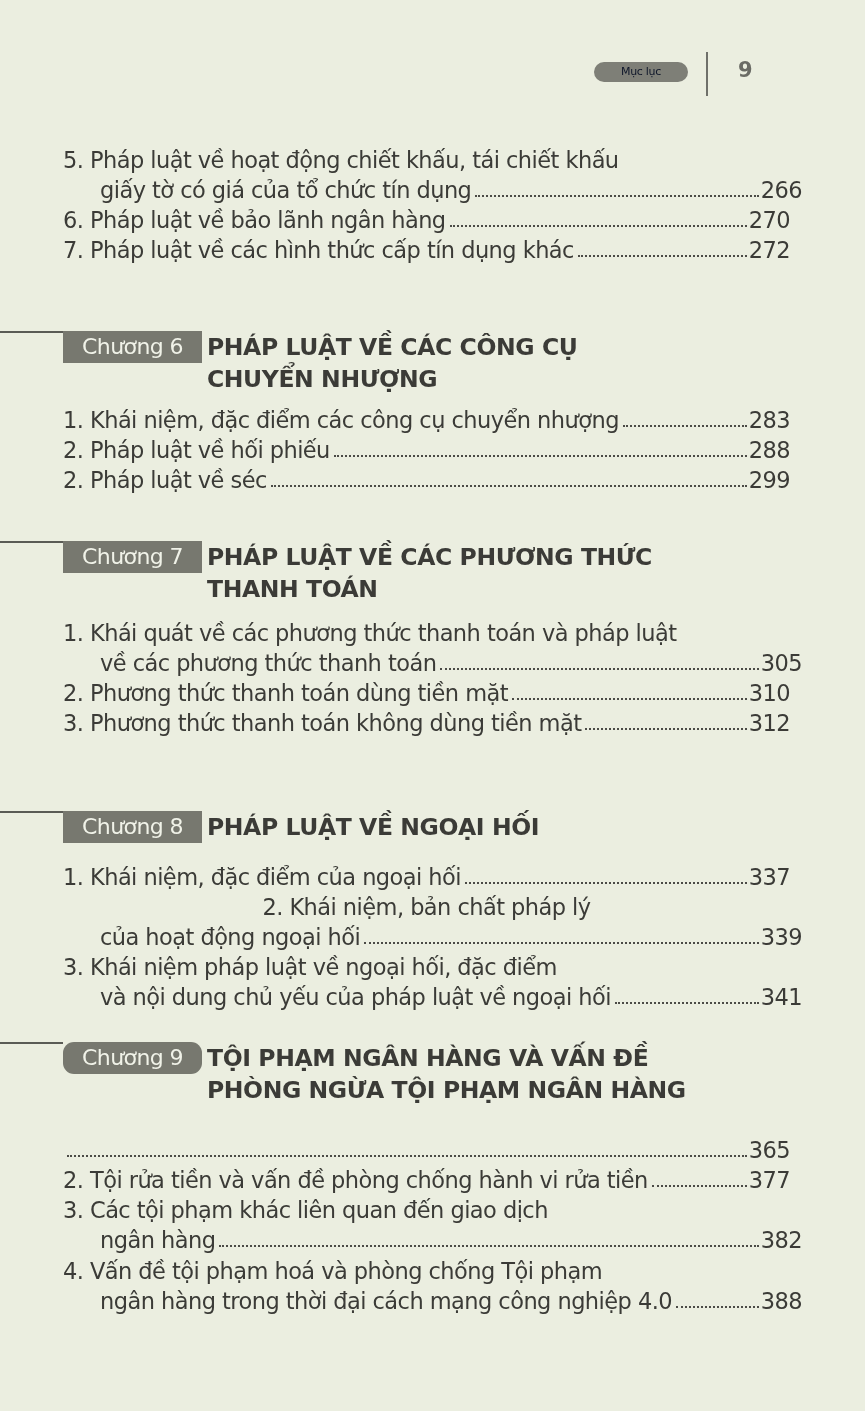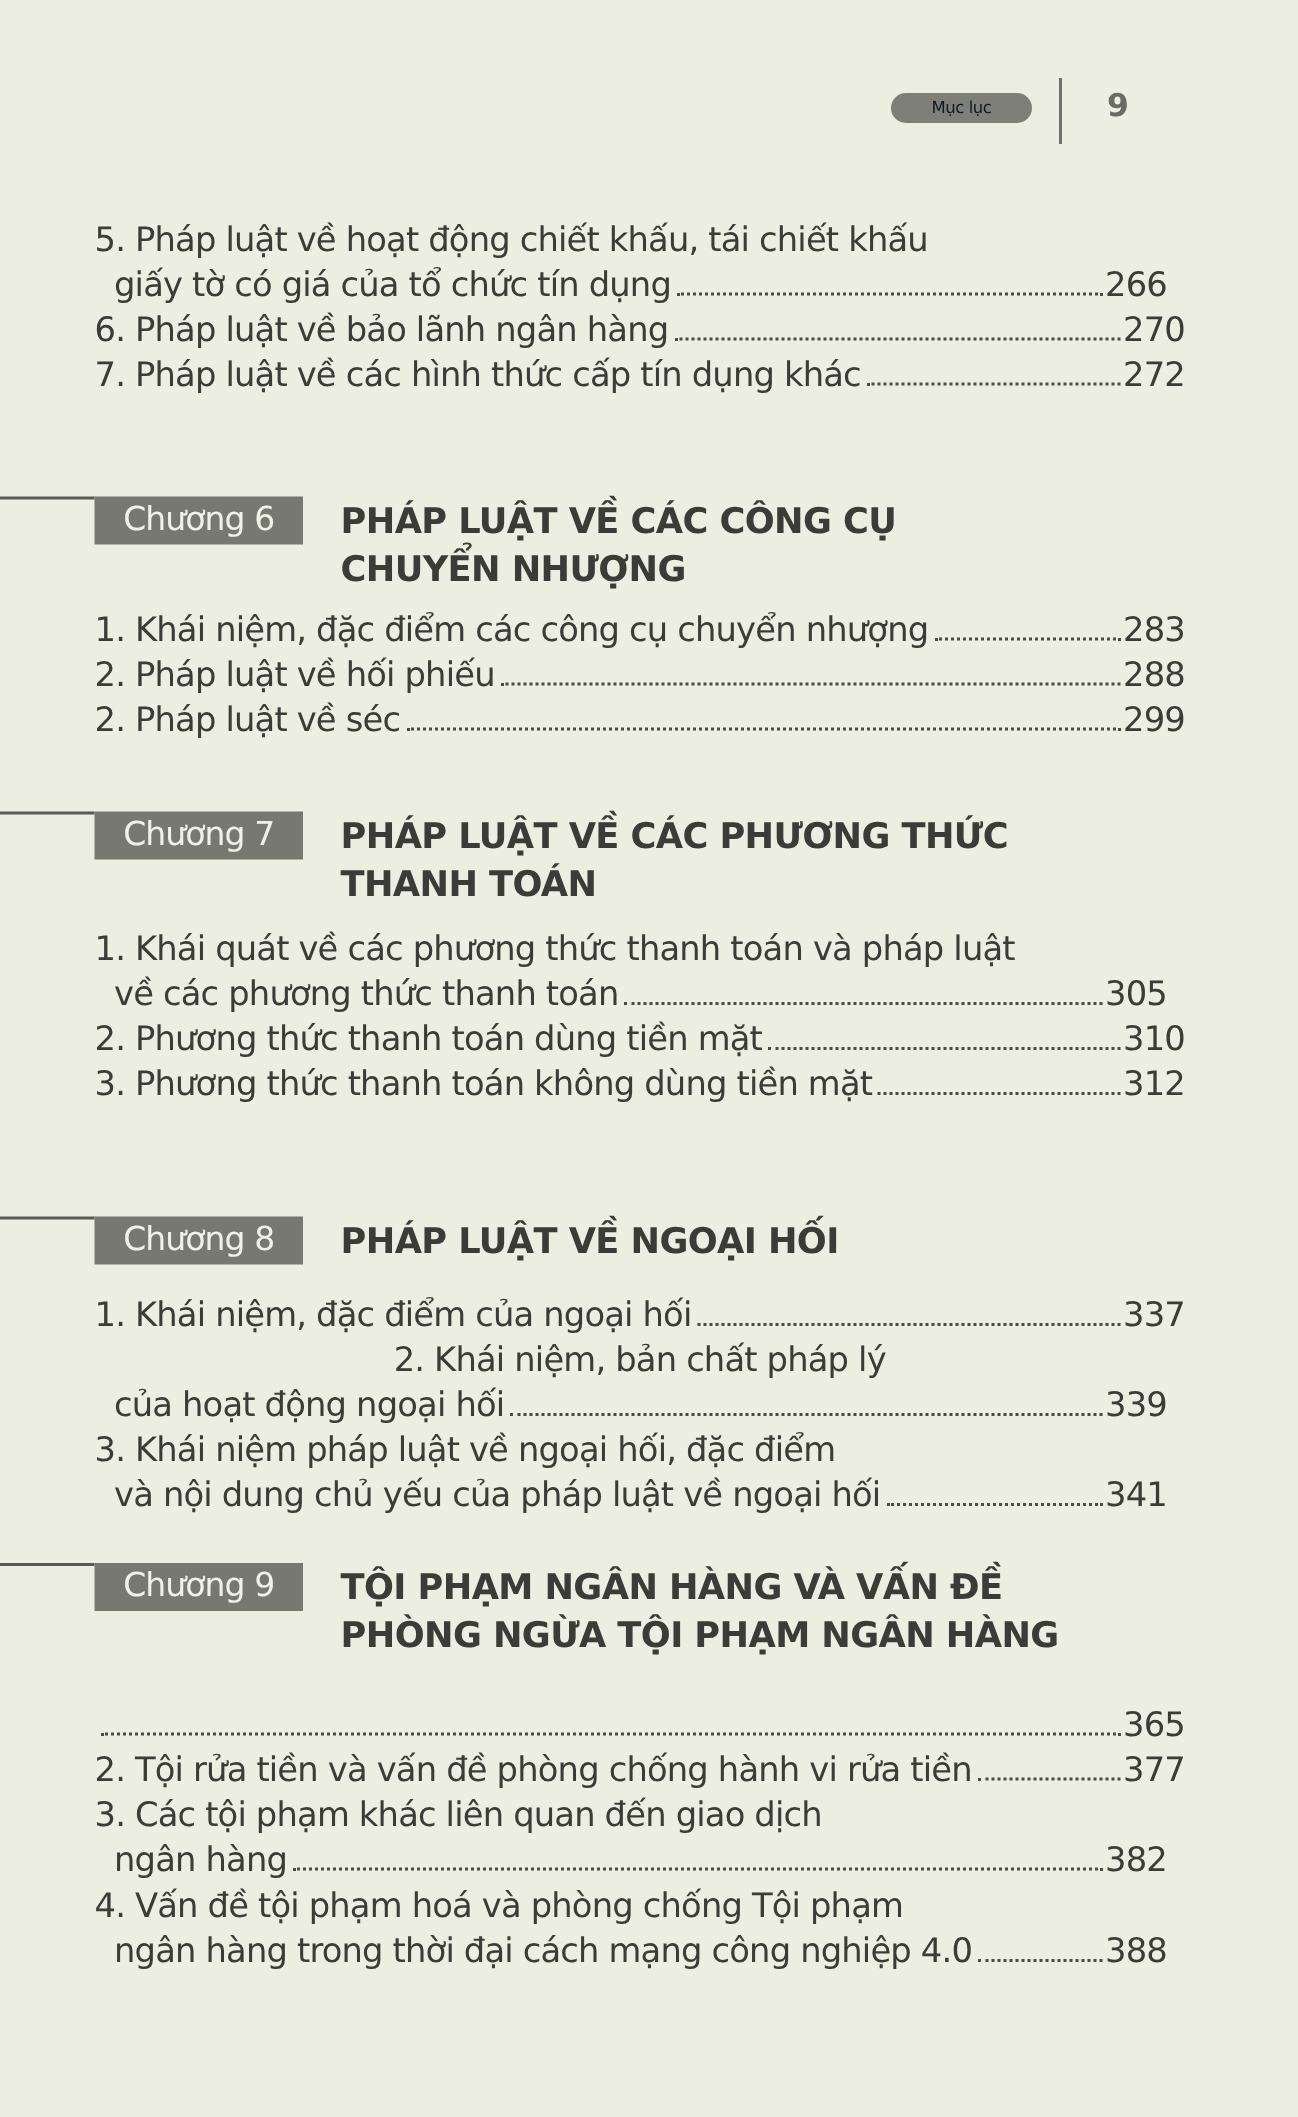--- a/index.html
+++ b/index.html
@@ -59,21 +59,21 @@
       width: 727px;
       height: 30px;
       font-size: 22.5px;
       line-height: 30px;
       letter-spacing: -0.55px;
       white-space: nowrap;
       display: flex;
       align-items: baseline;
     }
     .toc-line.indent {
-      left: 76px;
+      left: 100px;
       width: 702px;
     }
     .toc-text {
       flex: 0 0 auto;
     }
     .toc-dots {
       flex: 1 1 auto;
       margin: 0 2px 0 4px;
       border-bottom: 2px dotted #4b4b46;
       height: 0;
@@ -107,21 +107,20 @@
     }
     .chapter-title {
       position: absolute;
       left: 207px;
       width: 600px;
       font-size: 23.5px;
       font-weight: bold;
       line-height: 32px;
       letter-spacing: -0.4px;
       color: #3b3b37;
-      margin-left: 20px;
     }
 
     .references {
       position: absolute;
       left: 63px;
       width: 727px;
       top: 1346px;
       height: 32px;
       font-size: 22px;
       line-height: 32px;
@@ -238,21 +237,21 @@
     </div>
     <div class="toc-line indent" style="top:982px;">
       <span class="toc-text">và nội dung chủ yếu của pháp luật về ngoại hối</span>
       <span class="toc-dots"></span>
       <span class="toc-page">341</span>
     </div>
   </div>
 
   <div>
     <div class="chapter-rule" style="top:1042px;"></div>
-    <div class="chapter-badge" style="top:1042px;">Chương 9</div>
+    <div class="chapter-badge" style="top:1042px;border-radius:11px;">Chương 9</div>
     <div class="chapter-title" style="top:1042px;">
       <div>TỘI PHẠM NGÂN HÀNG VÀ VẤN ĐỀ</div>
       <div>PHÒNG NGỪA TỘI PHẠM NGÂN HÀNG</div>
     </div>
 
     <div class="toc-line" style="top:1135px;">
       <span class="toc-dots"></span>
       <span class="toc-page">365</span>
     </div>
     <div class="toc-line" style="top:1165px;">

